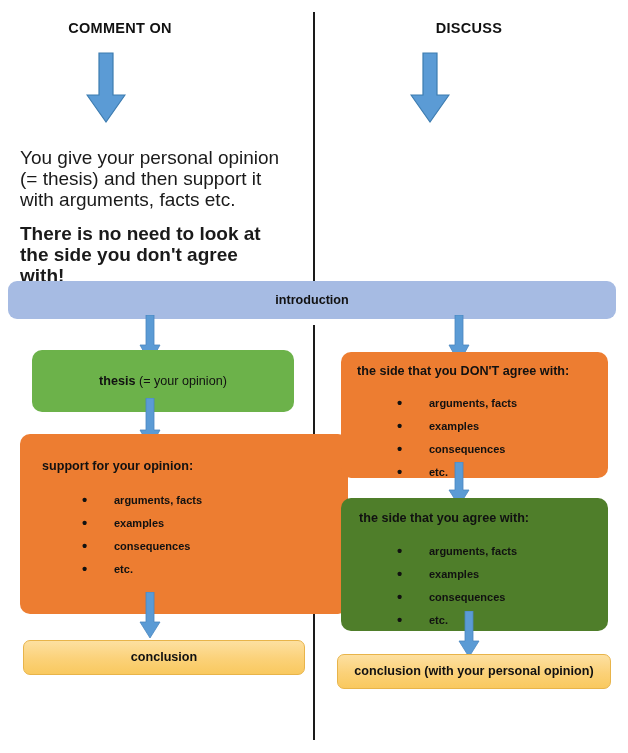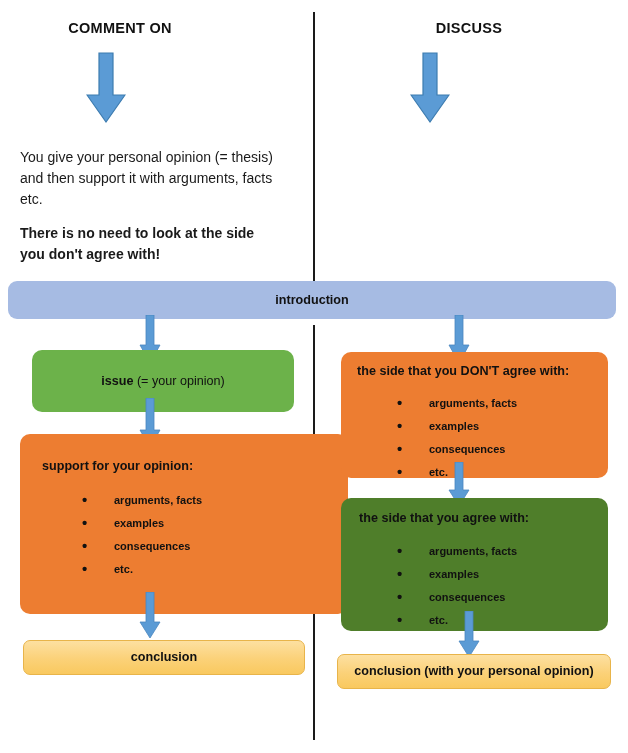--- a/index.html
+++ b/index.html
@@ -48,21 +48,21 @@
   }
   .big-arrow svg { display: block; width: 40px; height: 72px; }
 
   
   .conn-arrow { position: absolute; }
   .conn-arrow svg { display: block; }
 
   
   .para {
     position: absolute;
-    font-size: 14px;
+    font-size: 19px;
     line-height: 21px;
     color: #1a1a1a;
   }
   .para p { margin: 0 0 13px 0; }
   .para p:last-child { margin-bottom: 0; }
   .para b { font-weight: bold; }
 
   
   .box {
     position: absolute;
@@ -183,21 +183,21 @@
     </svg>
   </div>
 
   <div class="conn-arrow" style="left:448px; top:315px;">
     <svg width="22" height="50" viewBox="0 0 22 50" xmlns="http://www.w3.org/2000/svg">
       <polygon points="7,0 15,0 15,30 21,30 11,48 1,30 7,30" fill="#5b9bd5" stroke="#4a87bf" stroke-width="0.8"></polygon>
     </svg>
   </div>
 
   <div class="box box-green-light box-centered-title" style="left:32px; top:350px; width:262px; height:62px;">
-    <span class="box-title"><span>issue</span><span class="regular"> (= your opinion)</span></span>
+    <span class="box-title"><span>thesis</span><span class="regular"> (= your opinion)</span></span>
   </div>
 
   <div class="conn-arrow" style="left:139px; top:398px;">
     <svg width="22" height="52" viewBox="0 0 22 52" xmlns="http://www.w3.org/2000/svg">
       <polygon points="7,0 15,0 15,32 21,32 11,50 1,32 7,32" fill="#5b9bd5" stroke="#4a87bf" stroke-width="0.8"></polygon>
     </svg>
   </div>
 
   <div class="box box-orange" style="left:20px; top:434px; width:328px; height:180px;">
     <div class="box-heading-left" style="left:22px; top:25px;">support for your opinion:</div>

